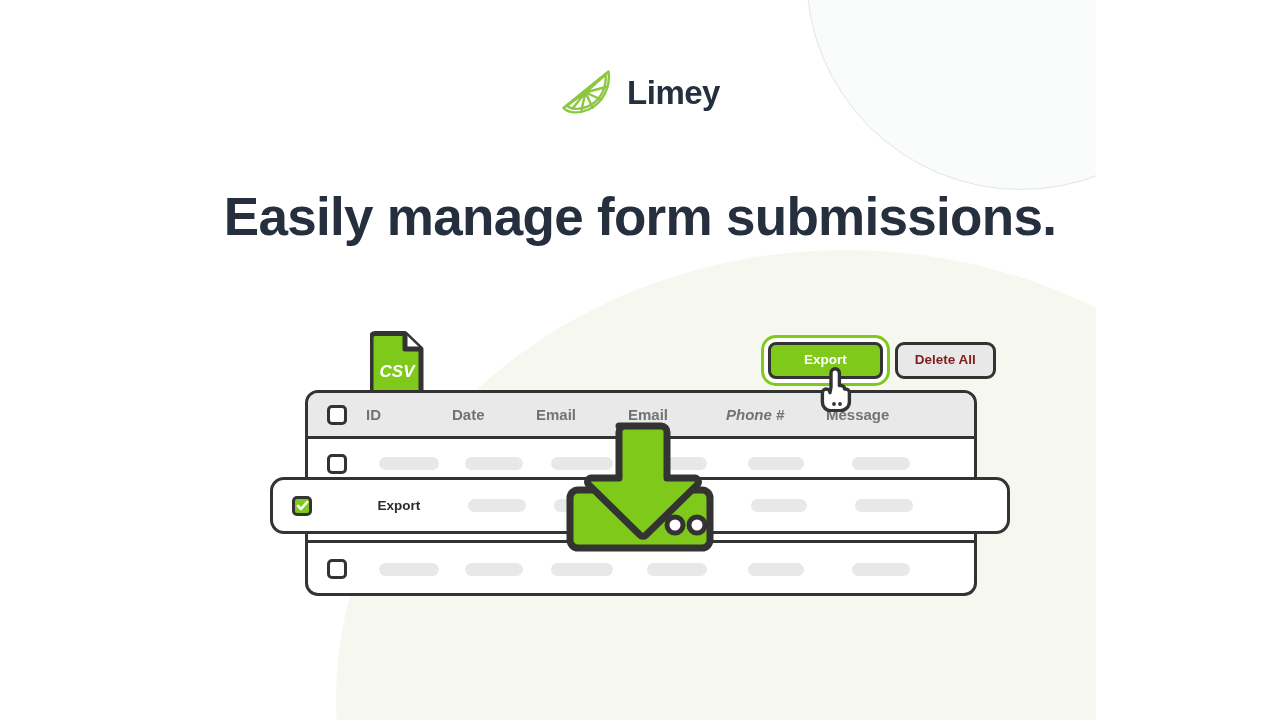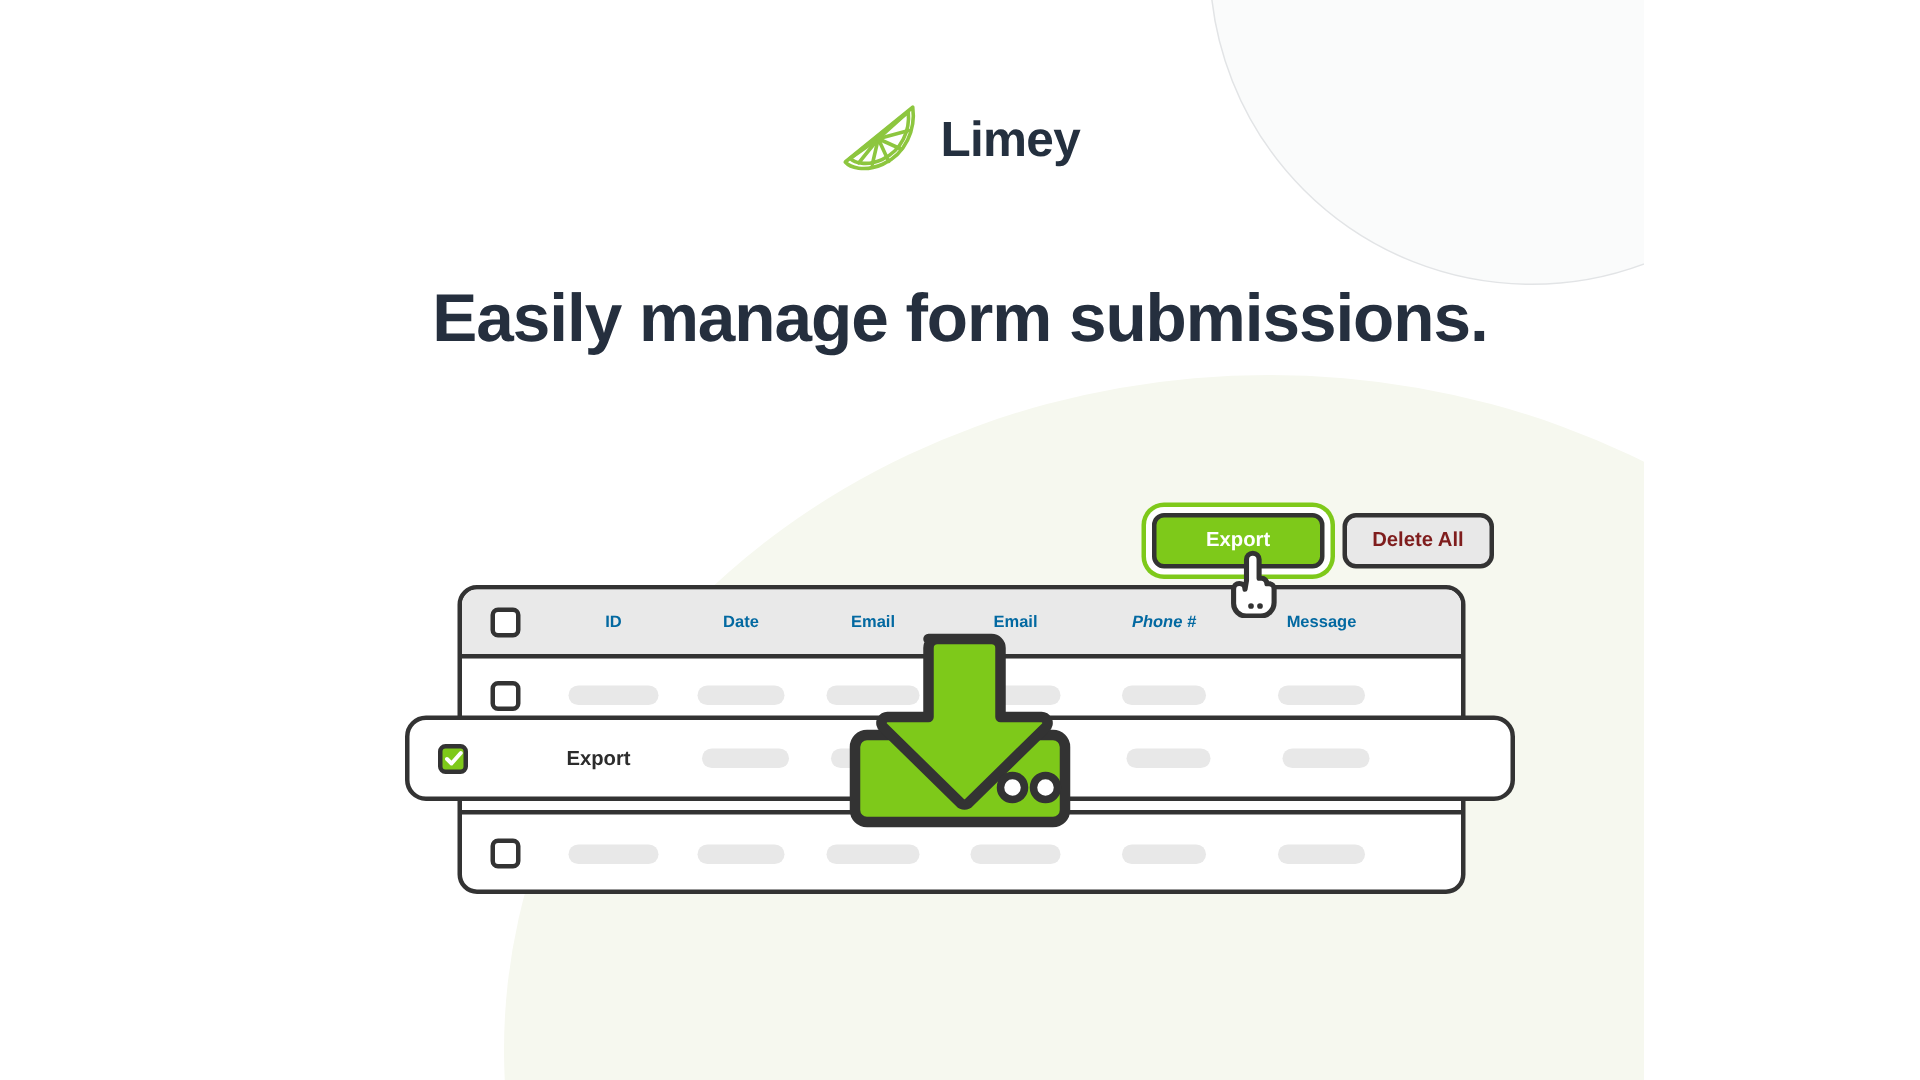--- a/index.html
+++ b/index.html
@@ -44,21 +44,21 @@
   .logo-mark { width:54px; height:52px; display:block; }
   .logo-text {
     font-size: 33px; font-weight: 700; color:#24303f;
     letter-spacing:-0.5px; line-height:1;
   }
 
   
   .headline {
     position:absolute; top:186px; left:0; width:1280px;
     text-align:center;
-    font-size: 45px; font-weight: 600; color:#252f3e;
+    font-size: 53px; font-weight: 600; color:#252f3e;
     letter-spacing:-0.7px;
   }
 
   
   .illus { position:absolute; left:270px; top:322px; width:740px; height:290px; }
 
   
   .btn-row { position:absolute; left:498px; top:20px; display:flex; gap:12px; align-items:center; }
   .btn {
     font-size: 13.5px; font-weight: 700; color:#7f1d1d;
@@ -98,22 +98,22 @@
     width: 20px; height: 20px; border:3px solid #333333;
     border-radius:5px; background:#ffffff;
   }
   .cb-checked {
     background:#7ec91a; border-color:#333333;
     display:flex; align-items:center; justify-content:center;
   }
   .cb-checked svg { width:13px; height:13px; display:block; }
 
   .th {
-    font-size: 11px; font-weight:700; color:#0369a1;
-    text-align:center;
+    font-size: 15px; font-weight:700; color:#737373;
+    text-align:left;
   }
   .col-id     { width: 86px; }
   .col-date   { width: 84px; }
   .col-name   { width: 92px; }
   .col-email  { width: 98px; }
   .col-phone  { width:100px;font-style:italic; }
   .col-msg    { width:110px; }
 
   .cell { display:flex; justify-content:center; align-items:center; }
   .pill { height: 13px; border-radius: 7px; background:#e8e8e8; }
@@ -168,20 +168,27 @@
 
   <h1 class="headline">Easily manage form submissions.</h1>
 
   <div class="illus">
 
     <div class="btn-row">
       <div class="btn btn-export">Export</div>
       <div class="btn">Delete All</div>
     </div>
 
+    <div class="csv-badge">
+      <svg viewBox="0 0 56 72" width="56" height="72" aria-hidden="true">
+        <path d="M5 5.5 h30 l16 15.5 v45.5 a4 4 0 0 1 -4 4 h-42 a4 4 0 0 1 -4 -4 v-57 a4 4 0 0 1 4 -4 z" fill="#7EC91A" stroke="#333333" stroke-width="5" stroke-linejoin="round"></path>
+        <path d="M35 5.5 v15.5 h16" fill="#ffffff" stroke="#333333" stroke-width="5" stroke-linejoin="round"></path>
+        <text x="27" y="49" text-anchor="middle" fill="#ffffff" font-family="Liberation Sans, sans-serif" font-size="17" font-weight="700" font-style="italic">CSV</text>
+      </svg>
+    </div>
 
     <div class="table">
 
       <div class="thead">
         <div class="cb-cell">
           <div class="cb"></div>
         </div>
         <div class="th col-id">ID</div>
         <div class="th col-date">Date</div>
         <div class="th col-name">Email</div>

